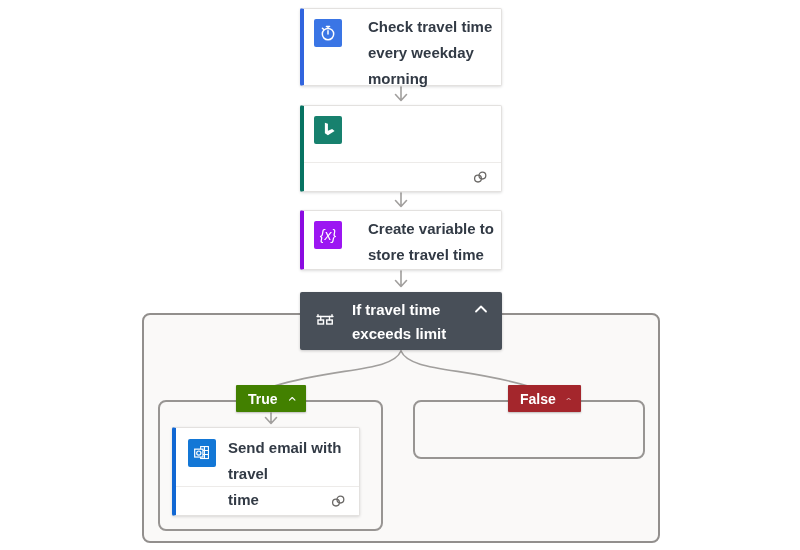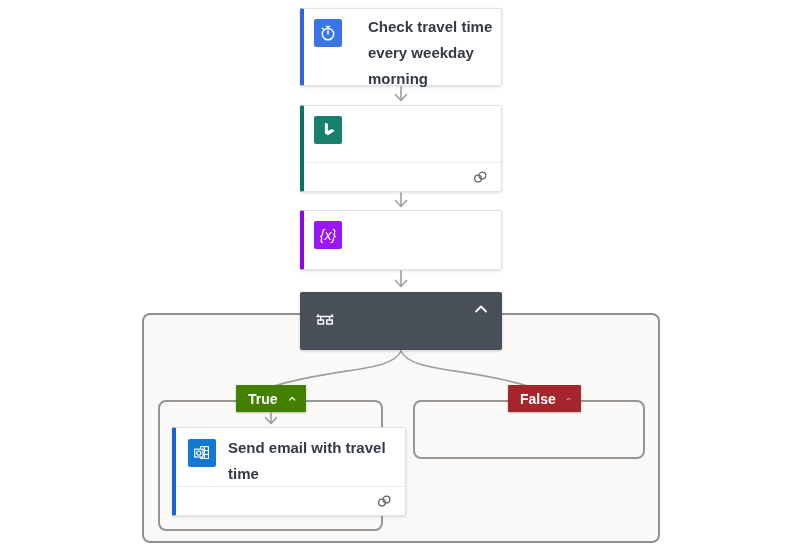--- a/index.html
+++ b/index.html
@@ -95,32 +95,36 @@
       <circle cx="7" cy="10.6" r="3.4"></circle>
       <circle cx="11.4" cy="7.6" r="3.4"></circle>
     </svg>
   </div>
 </div>
 
 <div class="card" style="left: 300px; top: 210px; width: 202px; height: 60px; border-left-color: rgb(138, 11, 224);">
   <span class="icon" style="background-color: rgb(156, 22, 242);">
     <span class="glyph-x">{x}</span>
   </span>
+  <div class="title">Create variable to
+store travel time</div>
 </div>
 
 <div class="condition-card" style="left: 300px; top: 292px; width: 202px; height: 58px; background-color: rgb(72, 79, 88);">
   <span class="cicon">
     <svg width="24" height="24" viewBox="0 0 24 24" fill="none" stroke="#ffffff" stroke-width="1.4" stroke-linecap="round">
       <path d="M4 7.5 H20"></path>
       <path d="M5 5.8 V7.5 M19 5.8 V7.5"></path>
       <path d="M7.75 7.5 V11 M16.5 7.5 V11"></path>
       <rect x="5" y="11" width="5.5" height="4"></rect>
       <rect x="13.75" y="11" width="5.5" height="4"></rect>
     </svg>
   </span>
+  <div class="title">If travel time
+exceeds limit</div>
   <span class="chev">
     <svg width="18" height="14" viewBox="0 0 18 14" fill="none" stroke="#ffffff" stroke-width="1.8" stroke-linecap="round" stroke-linejoin="round">
       <polyline points="4,9.5 9,4.5 14,9.5"></polyline>
     </svg>
   </span>
 </div>
 
 <div class="badge" style="left: 236px; top: 385px; width: 70px; background-color: rgb(66, 128, 0);">
   <span>True</span>
   <svg width="14" height="12" viewBox="0 0 14 12" fill="none" stroke="#ffffff" stroke-width="1.8" stroke-linecap="round" stroke-linejoin="round">
@@ -128,21 +132,21 @@
   </svg>
 </div>
 
 <div class="badge" style="left: 492px; top: 385px; width: 73px; background-color: rgb(164, 38, 44); margin-left: 16px;">
   <span>False</span>
   <svg width="14" height="12" viewBox="0 0 14 12" fill="none" stroke="#ffffff" stroke-width="1.8" stroke-linecap="round" stroke-linejoin="round">
     <polyline points="2.5,8 7,3.5 11.5,8"></polyline>
   </svg>
 </div>
 
-<div class="card" style="left: 172px; top: 427px; width: 234px; height: 89px; border-left-color: rgb(17, 103, 211);">
+<div class="card" style="left: 172px; top: 427px; width: 188px; height: 89px; border-left-color: rgb(17, 103, 211);">
   <span class="icon" style="top: 11px; left: 12px; background-color: rgb(19, 119, 214);">
     <svg width="22" height="22" viewBox="0 0 24 24" fill="none" stroke="#ffffff" stroke-width="1.2">
       <rect x="10.5" y="5" width="8.5" height="13"></rect>
       <path d="M10.5 9.3 H19 M10.5 13.6 H19 M14.7 5 V18"></path>
       <rect x="4" y="7.8" width="9" height="8.6" fill="#1377d6" stroke-width="1.3"></rect>
       <circle cx="8.5" cy="12.1" r="2.3" stroke-width="1.3"></circle>
     </svg>
   </span>
   <div class="title" style="left:52px;top:7px;">Send email with travel
 time</div>

